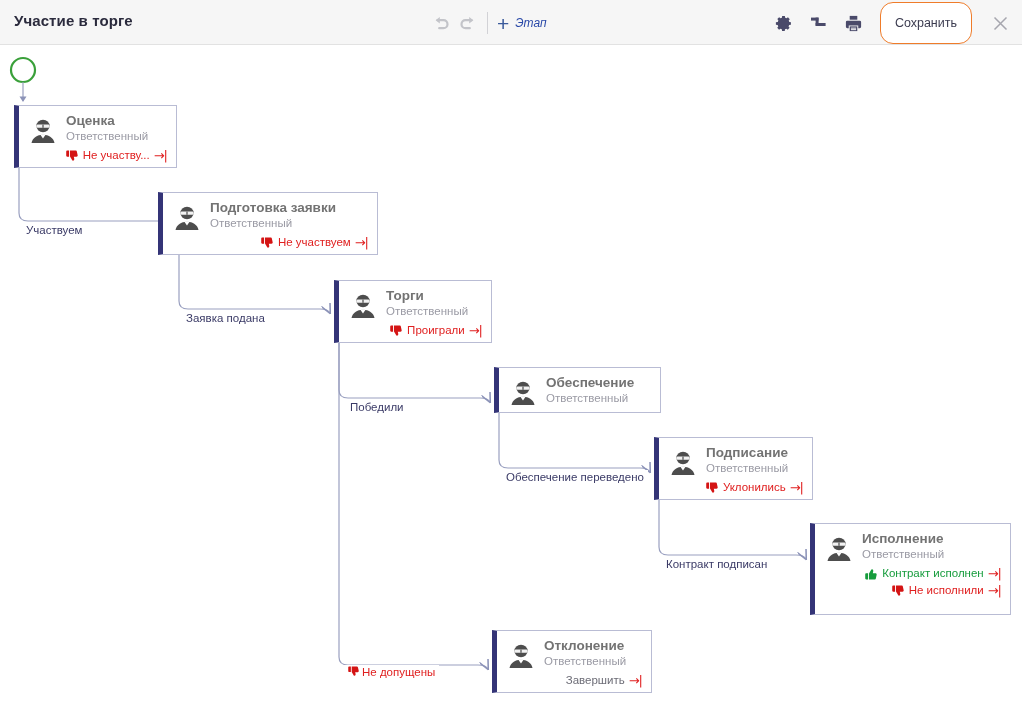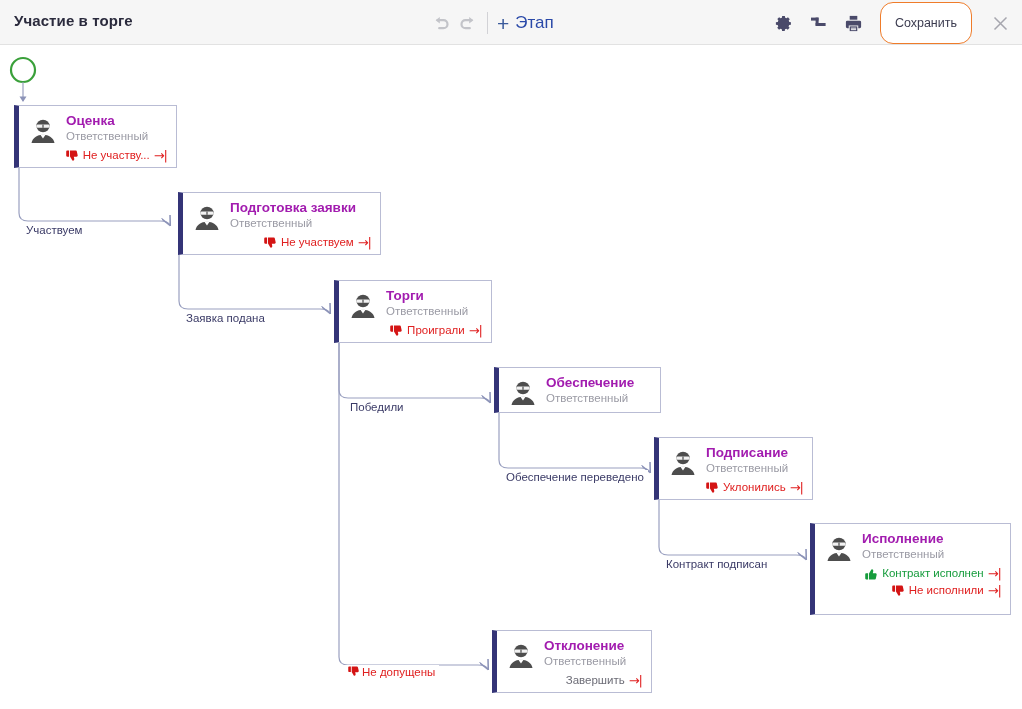--- a/index.html
+++ b/index.html
@@ -67,21 +67,22 @@
     cursor: pointer;
   }
   #add-stage .plus {
     color: #3a5a9b;
     font-size: 21px;
     line-height: 19px;
     font-weight: 400;
   }
   #add-stage .lbl {
     color: #2a49a8;
-    font-size: 17px;
+    font-size: 12px;
+    font-style: italic;
   }
 
   
   #right-tools {
     position: absolute;
     right: 10px;
     top: 7px;
     height: 32px;
     display: flex;
     align-items: center;
@@ -158,21 +159,21 @@
     top: 10px;
     width: 30px;
     height: 30px;
   }
   .node-head {
     margin-left: 38px;
   }
   .node-title {
     font-size: 13.5px;
     font-weight: bold;
-    color: #a21caf;
+    color: #737373;
     line-height: 16px;
     white-space: nowrap;
   }
   .node-sub {
     font-size: 11.5px;
     color: #9a9aa4;
     line-height: 15px;
     margin-top: 0;
   }
   .actions {
@@ -345,21 +346,21 @@
                 <path fill="#d41414" d="M4.2 0.6h6.1c.8 0 1.3.5 1.4 1.1l.9 4c.2.9-.4 1.6-1.3 1.6H8.4l.5 2.3c.2 1-.4 1.9-1.3 2-.4.1-.7-.1-.9-.5L4.3 7.1V0.6zM1.1 0.6h2.2v6.6H1.1A.9.9 0 0 1 .2 6.3V1.5c0-.5.4-.9.9-.9z"></path>
               </svg>
           </span>
           <span class="txt neg">Не участву...</span>
           <span class="arr">→|</span>
         </div>
       </div>
     </div>
   </div>
 
-  <div class="node" style="left:178px; top:147px; width:203px; height:63px;">
+  <div class="node" style="left:158px; top:147px; width:220px; height:63px;">
     <div class="node-inner">
       <span class="avatar">
         <svg width="30" height="30" viewBox="0 0 30 30">
           <ellipse cx="15" cy="10" rx="6.6" ry="6.2" fill="#4d4d4d"></ellipse>
           <rect x="8.4" y="8.6" width="13.2" height="3.2" rx="1.4" fill="#f2f2f2"></rect>
           <rect x="14.4" y="8.6" width="1.2" height="3.2" fill="#4d4d4d"></rect>
           <path d="M3.5 27c.9-5.2 5.7-8.3 11.5-8.3S25.6 21.8 26.5 27z" fill="#4d4d4d"></path>
           <path d="M12.6 18.9 L15 22.6 L17.4 18.9 L15 18.2z" fill="#ffffff"></path>
         </svg>
       </span>

